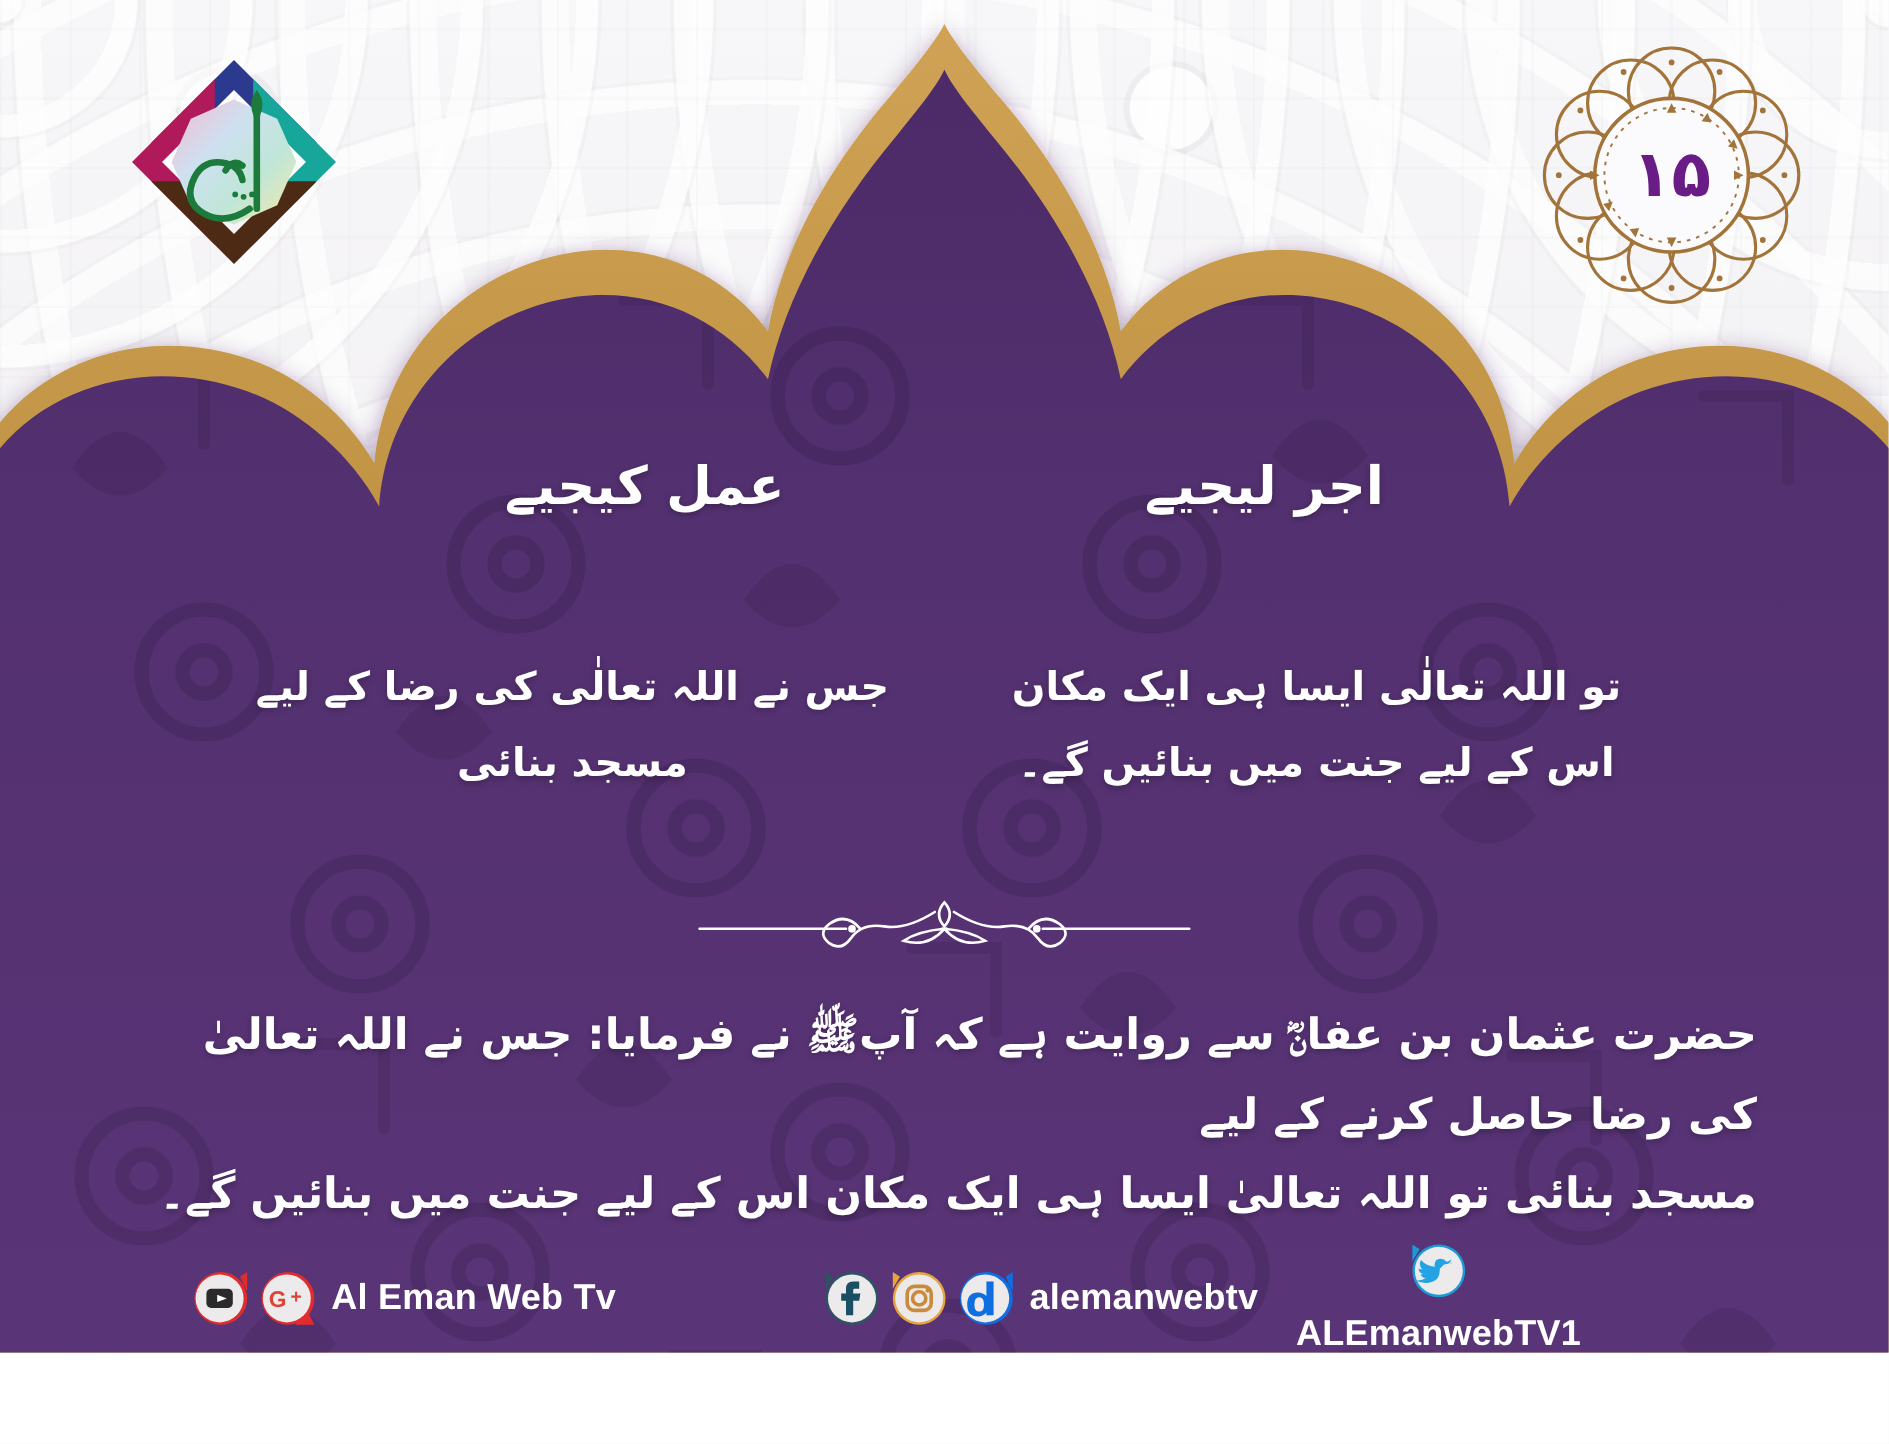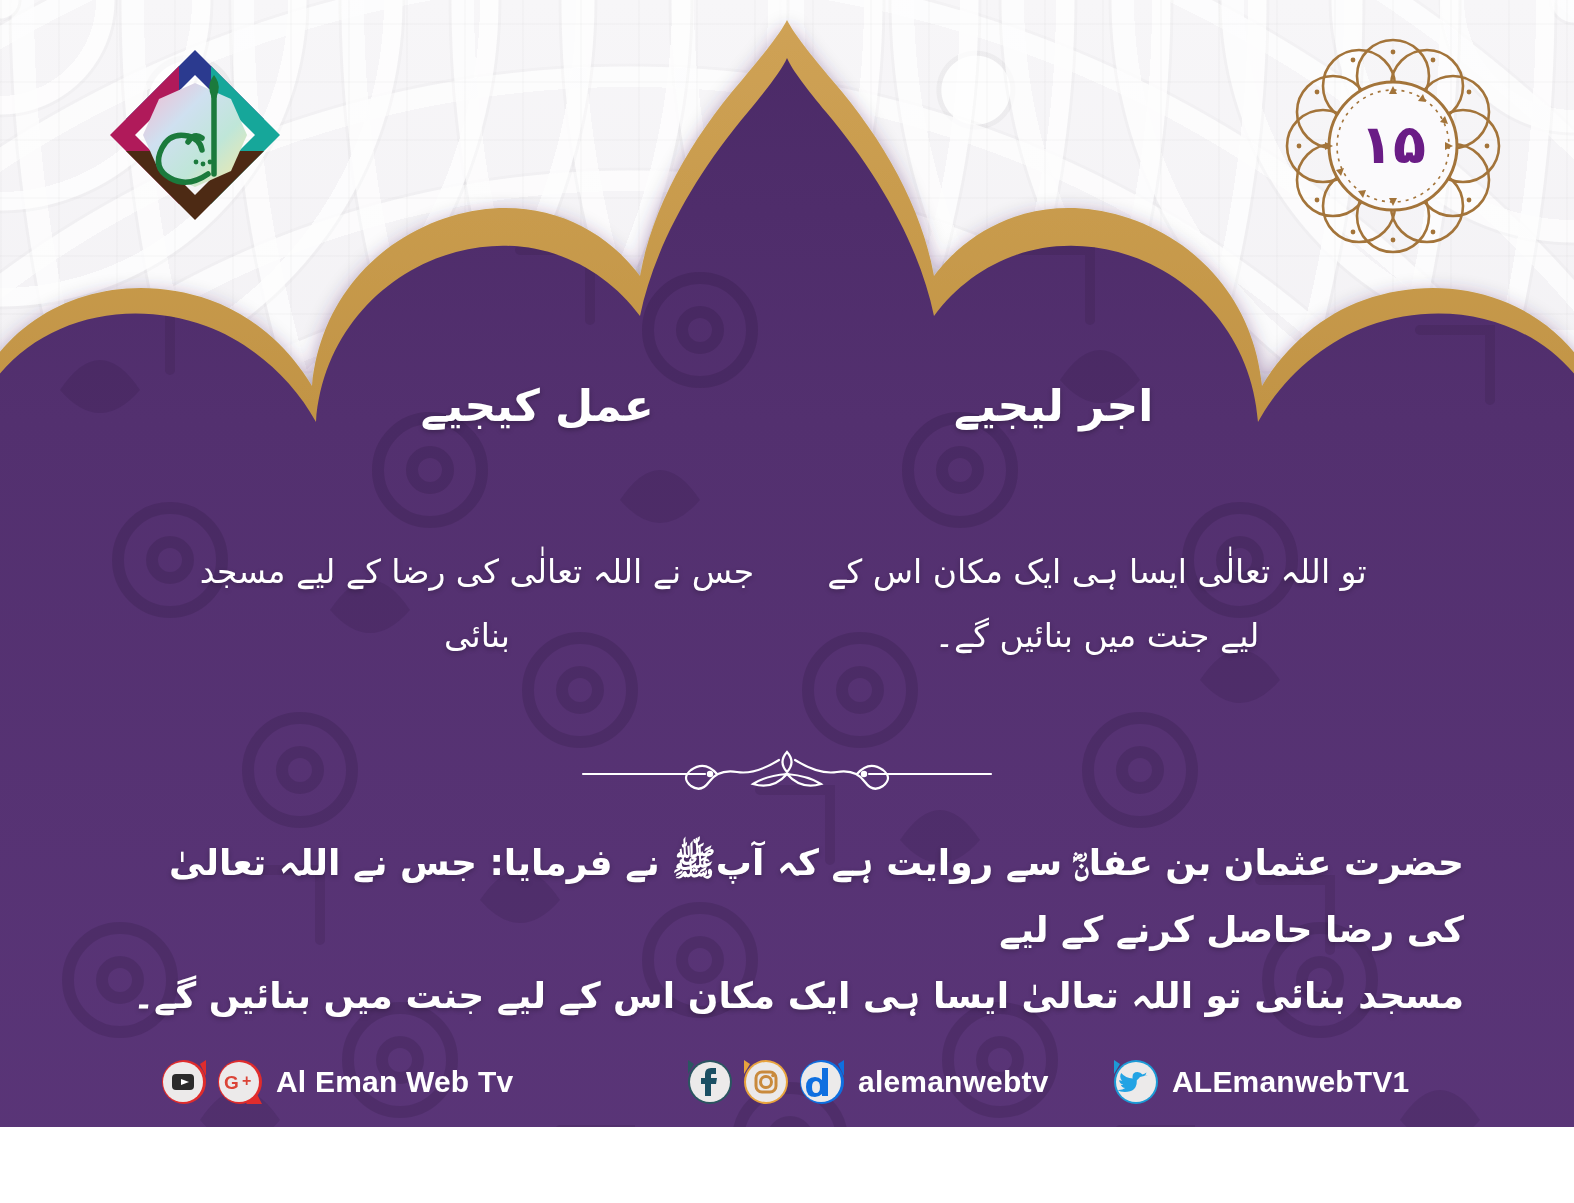--- a/index.html
+++ b/index.html
@@ -100,21 +100,21 @@
   .columns{
     position:absolute; top:540px; left:0; width:1574px;
     display:flex; justify-content:center; gap:60px;
     z-index:10;
   }
   .col{
     width:560px;
     color:#ffffff;
     direction:rtl; text-align:center;
     font-family:"DejaVu Sans", "Liberation Sans", sans-serif;
-    font-size:33px; font-weight:400;
+    font-size:33px; font-weight:700;
     line-height:1.95;
     text-shadow:0 2px 5px rgba(0,0,0,.25);
   }
 
   
   .divider{
     position:absolute; top:744px; left:50%;
     transform:translateX(-50%);
     width:420px; height:56px;
     z-index:10;
@@ -148,21 +148,21 @@
   .footer{
     position:absolute; left:0; bottom:0;
     width:1574px; height:90px;
     display:flex; align-items:center;
     direction:ltr;
     z-index:11;
   }
   .f-group{ display:flex; align-items:center; gap:12px; position:absolute; }
   .f-group.g1{ left:160px; }
   .f-group.g2{ left:686px; }
-  .f-group.g3{ left:1112px; }
+  .f-group.g3{ left:1080px;flex-direction:column; }
 
   .f-label{
     color:#ffffff;
     font-family:"Liberation Sans", sans-serif;
     font-size:30px; font-weight:700;
     margin-left:0;
     white-space:nowrap;
     letter-spacing:.2px;
   }
   .sicon{ width:48px; height:48px; display:block; }

